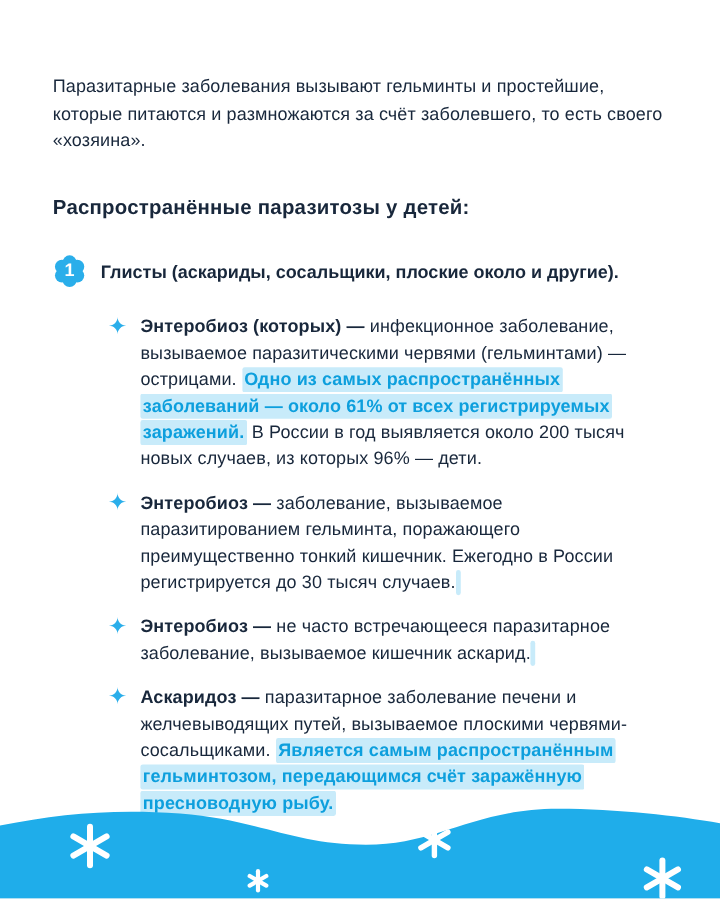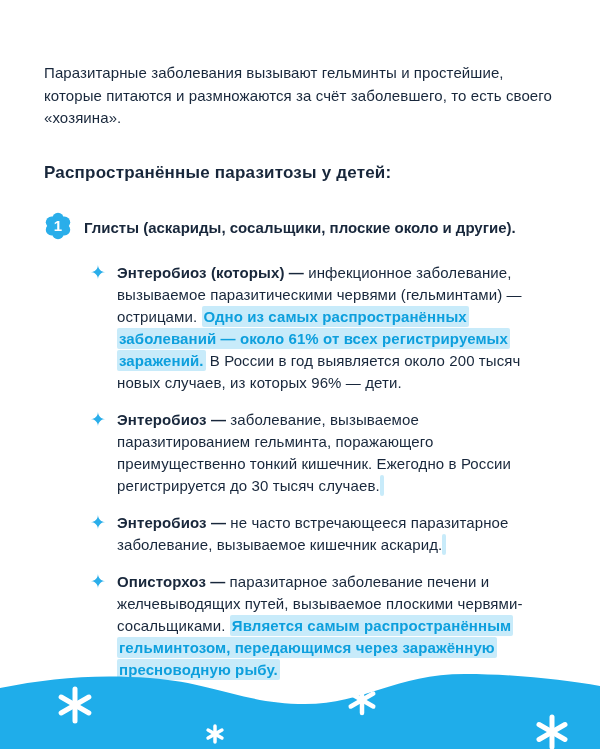--- a/index.html
+++ b/index.html
@@ -140,21 +140,21 @@
         <p class="item-text"><b>Энтеробиоз —</b><span> заболевание, вызываемое паразитированием гельминта, поражающего преимущественно тонкий кишечник. Ежегодно в России регистрируется до 30 тысяч случаев.</span><mark></mark><span></span></p>
       </div>
 
       <div class="bullet">
         <span class="sparkle">✦</span>
         <p class="item-text"><b>Энтеробиоз —</b><span> не часто встречающееся  паразитарное заболевание, вызываемое кишечник аскарид.</span><mark></mark><span></span></p>
       </div>
 
       <div class="bullet">
         <span class="sparkle">✦</span>
-        <p class="item-text"><b>Описторхоз —</b><span> паразитарное заболевание печени и желчевыводящих путей, вызываемое плоскими червями-сосальщиками. </span><mark>Является самым распространённым гельминтозом, передающимся через заражённую пресноводную рыбу.</mark><span></span></p>
+        <p class="item-text"><b>Аскаридоз —</b><span> паразитарное заболевание печени и желчевыводящих путей, вызываемое плоскими червями-сосальщиками. </span><mark>Является самым распространённым гельминтозом, передающимся счёт заражённую пресноводную рыбу.</mark><span></span></p>
       </div>
 
     </div>
   </div>
 
   <svg class="footer" viewBox="0 0 600 125" preserveAspectRatio="none">
     <path class="wave" d="M0,64 C50,54 95,50 150,54 C215,59 245,80 305,80 C365,80 395,50 465,50 C515,50 565,56 600,62 L600,125 L0,125 Z"></path>
     <g class="flake" transform="translate(75,81)" stroke-width="5">
       <line x1="0" y1="-16" x2="0" y2="16"></line>
       <line x1="0" y1="-16" x2="0" y2="16" transform="rotate(60)"></line>

